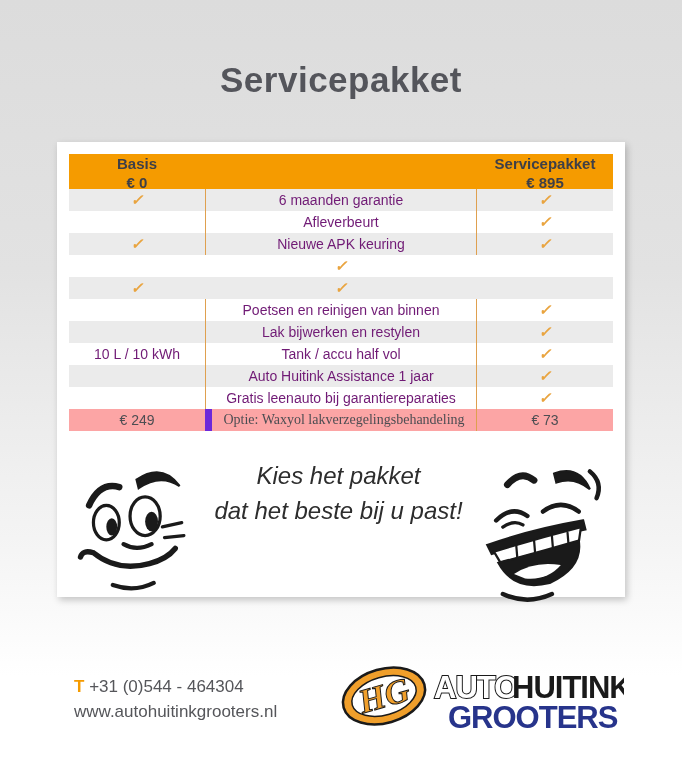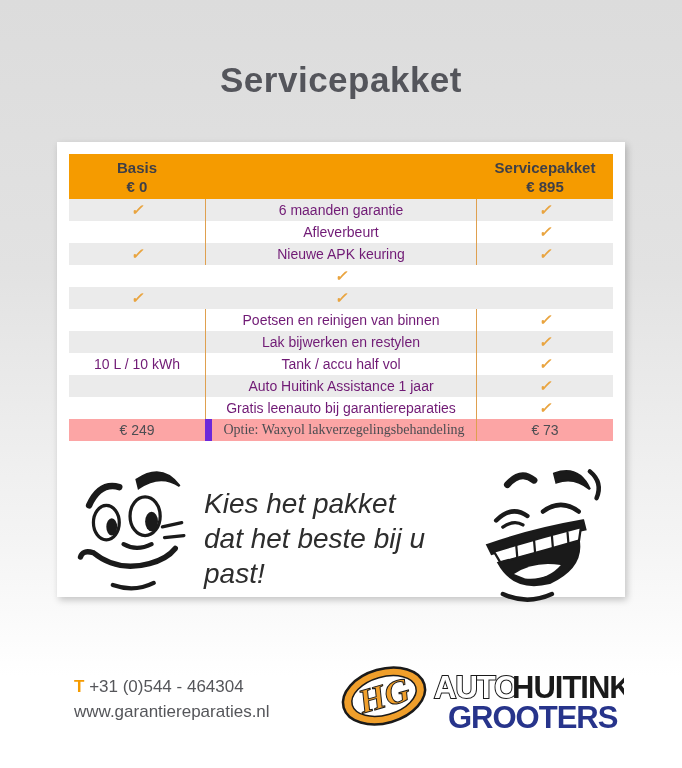--- a/index.html
+++ b/index.html
@@ -19,21 +19,21 @@
     background:#ffffff;
     box-shadow:2px 3px 7px rgba(0,0,0,.22);
   }
   .pricing-table{
     position:absolute;left:12px;top:12px;width:544px;
   }
   .thead,.trow,.opt-row{
     display:grid;grid-template-columns:25% 50% 25%;
   }
   .thead{
-    background:#f59b00;height:45px;
+    background:#f59b00;height:35px;
   }
   .thead .hcell{
     display:flex;flex-direction:column;justify-content:center;align-items:center;
     font-weight:bold;font-size:15px;color:#3e3f47;line-height:19px;
   }
   .trow{height:22px;}
   .trow:nth-child(odd){background:#ebebeb;}
   .trow:nth-child(even){background:#ffffff;}
   .cell{
     display:flex;align-items:center;justify-content:center;
@@ -49,22 +49,22 @@
     background:#fca5a5;height:22px;
   }
   .opt-row .cell{color:#4c4d52;}
   .opt-row .c-label{border-left:7px solid #6d28d9;border-right:1px solid #dfa04f;font-family:Liberation Serif, serif;}
   .choose-area{
     position:absolute;left:12px;top:316px;width:544px;height:150px;
     display:flex;align-items:flex-start;
   }
   .face{flex:0 0 auto;}
   .slogan{
-    flex:1 1 auto;text-align:left;margin-top:28px;
-    font-size:28px;font-style:italic;color:#2d2d2d;line-height:35px;
+    flex:1 1 auto;text-align:center;
+    font-size:24px;font-style:italic;color:#2d2d2d;line-height:35px;
   }
   .footer-contact{
     position:absolute;left:74px;top:674px;
     font-size:17px;color:#55565a;line-height:25px;
   }
   .phone-t{color:#f59b00;font-weight:bold;}
   .logo{position:absolute;left:336px;top:656px;}
 </style>
 </head>
 <body>
@@ -180,21 +180,21 @@
         <path d="M20,94 Q58,84 92,74 Q96,98 66,112 Q34,120 20,94 Z" fill="#1a1a1a" stroke-width="2"></path>
         <path d="M34,104 Q52,92 76,96 Q64,110 44,108 Z" fill="#ffffff" stroke="none"></path>
         <path d="M24,122 Q46,132 68,122" stroke-width="4"></path>
       </g>
     </svg>
   </div>
 </div>
 
 <div class="footer-contact">
   <div><span class="phone-t">T</span> <span>+31 (0)544 - 464304</span></div>
-  <div>www.garantiereparaties.nl</div>
+  <div>www.autohuitinkgrooters.nl</div>
 </div>
 
 <svg class="logo" width="288" height="86" viewBox="0 0 288 86">
   <g transform="rotate(-16 48 40)">
     <ellipse cx="48" cy="40" rx="42" ry="27" fill="#f09f2b" stroke="#1a1a1a" stroke-width="2.5"></ellipse>
     <ellipse cx="48" cy="40" rx="33" ry="19" fill="#ffffff" stroke="#1a1a1a" stroke-width="1.5"></ellipse>
     <text x="48" y="51" text-anchor="middle" font-family="Liberation Serif, serif" font-style="italic" font-weight="bold" font-size="34" fill="#f09f2b" stroke="#1a1a1a" stroke-width="1">HG</text>
   </g>
   <text x="98" y="42" font-family="Liberation Sans, sans-serif" font-weight="bold" font-size="31" letter-spacing="-1" fill="#ffffff" stroke="#1a1a1a" stroke-width="2" paint-order="stroke">AUTO</text>
   <text x="176" y="42" font-family="Liberation Sans, sans-serif" font-weight="bold" font-size="31" letter-spacing="-1" fill="#1a1a1a">HUITINK</text>

